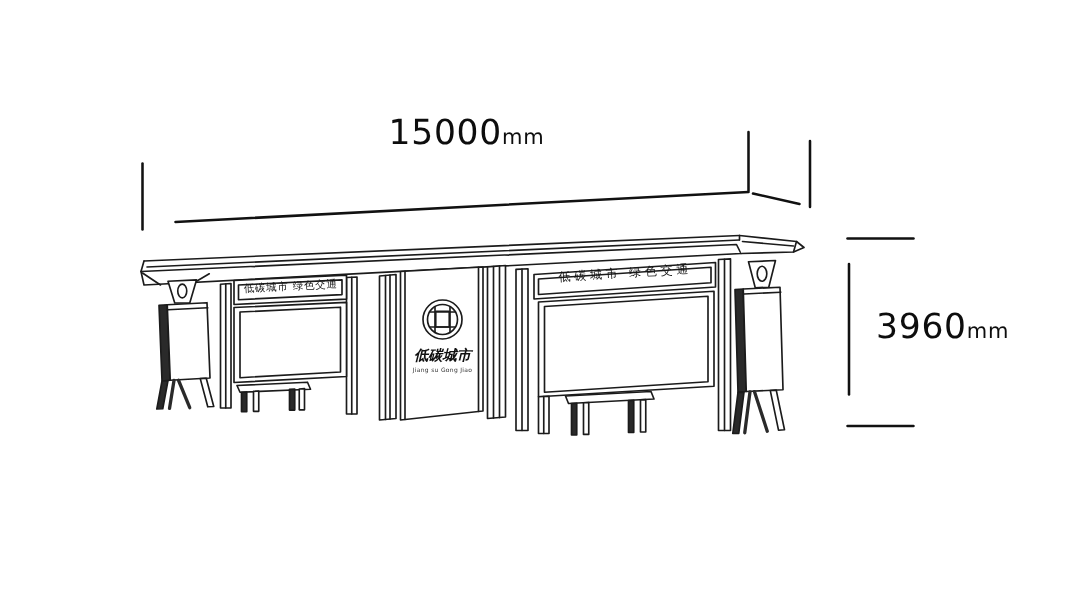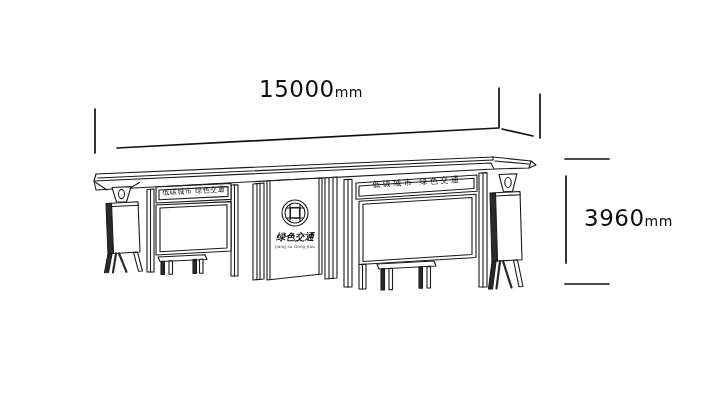--- a/index.html
+++ b/index.html
@@ -163,16 +163,16 @@
 
   <div class="dim-label dim-width">
     <span class="dim-value">15000</span><span class="dim-unit">mm</span>
   </div>
   <div class="dim-label dim-height">
     <span class="dim-value">3960</span><span class="dim-unit">mm</span>
   </div>
 
   <div class="panel-header-label left">低碳城市 绿色交通</div>
   <div class="panel-header-label right">低碳城市 绿色交通</div>
-  <div class="brand-label">绿色交通</div>
+  <div class="brand-label">低碳城市</div>
   <div class="brand-pinyin">Jiang su Gong Jiao</div>
 
 </div>
 
 </body></html>

